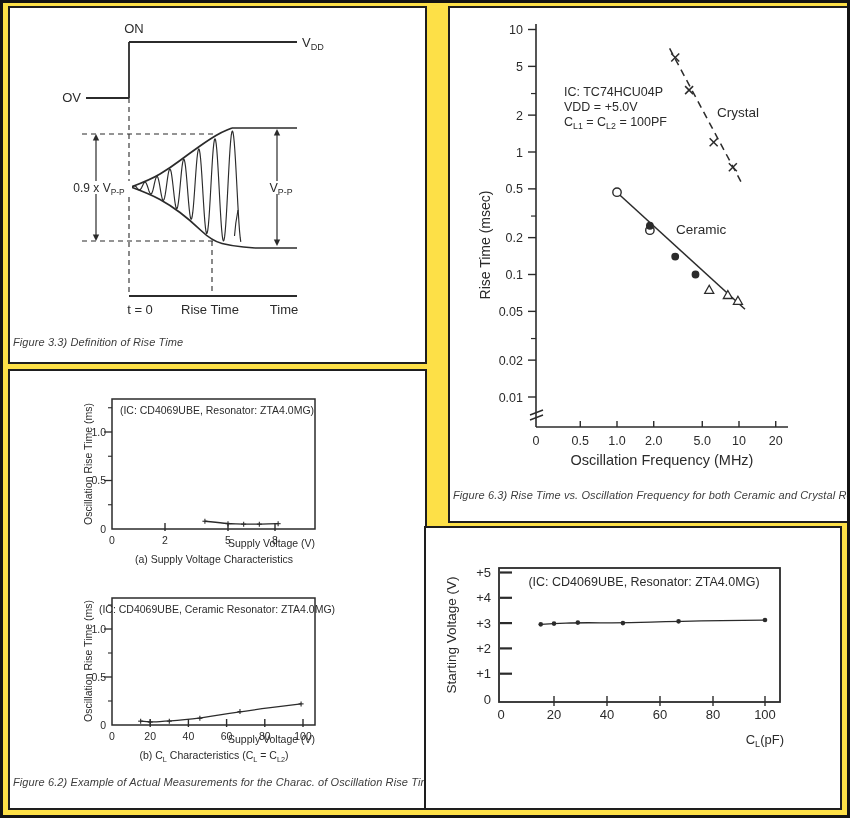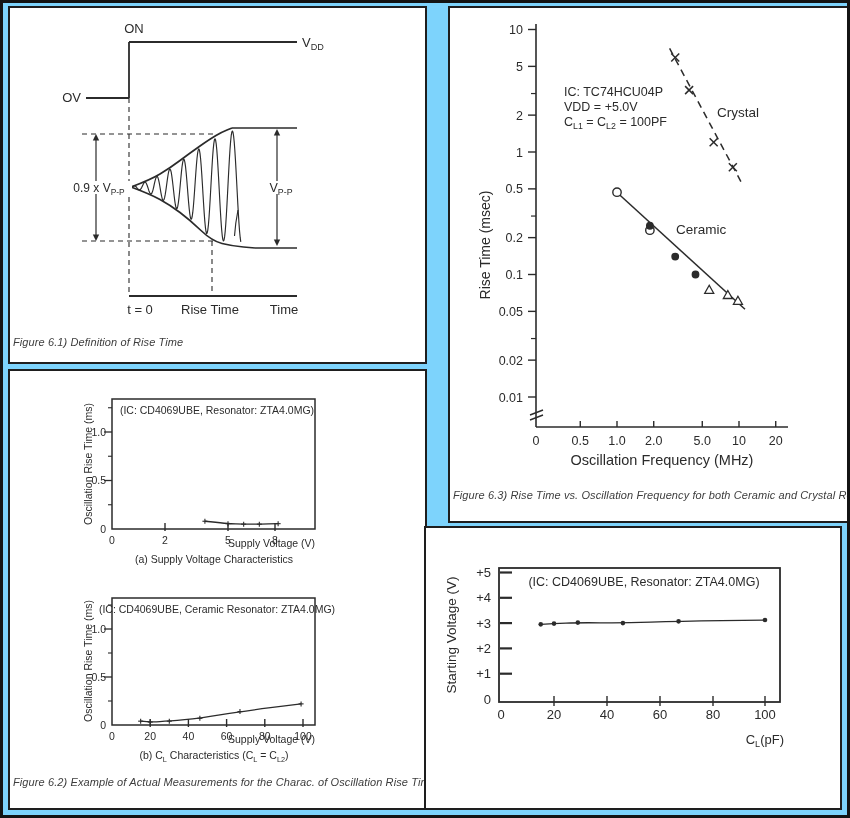--- a/index.html
+++ b/index.html
@@ -1,18 +1,18 @@
 <!DOCTYPE html>
 <html><head>
 <meta charset="utf-8">
 <style>
   html,body{margin:0;padding:0;background:#ffffff;}
   .page{
     position:relative;width:850px;height:818px;box-sizing:border-box;
-    background:#7dd3fc;border:3px solid #141414;
+    background:#fde047;border:3px solid #141414;
     font-family:"Liberation Sans",sans-serif;overflow:hidden;
   }
   .figbox{
     position:absolute;box-sizing:border-box;border:2px solid #1e1e1e;background:#ffffff;
   }
   .box61{left:5px;top:3px;width:419px;height:358px;}
   .box62{left:5px;top:366px;width:419px;height:441px;}
   .box63{left:421px;top:3px;width:418px;height:517px;margin-left:24px;}
   .box64{left:421px;top:523px;width:418px;height:284px;}
   .figbox svg{position:absolute;left:0;top:0;}
@@ -60,21 +60,21 @@
           <path d="M267,121 l-3.2,6.6 l6.4,0 Z" fill="#2b2b2b"></path>
           <path d="M267,238 l-3.2,-6.6 l6.4,0 Z" fill="#2b2b2b"></path>
           <rect x="255" y="173" width="32" height="13" fill="#fff"></rect>
           <text x="271" y="184" font-size="12.5" text-anchor="middle" fill="#2b2b2b"><tspan>V</tspan><tspan font-size="8.8" dy="3.3">P-P</tspan></text>
           <line x1="119" y1="288" x2="287" y2="288" stroke="#2b2b2b" stroke-width="1.8"></line>
           <text x="130" y="306" font-size="13" text-anchor="middle" fill="#2b2b2b">t = 0</text>
           <text x="200" y="306" font-size="13" text-anchor="middle" fill="#2b2b2b">Rise Time</text>
           <text x="274" y="306" font-size="13" text-anchor="middle" fill="#2b2b2b">Time</text>
         </g>
       </svg>
-    <div class="caption cap61">Figure 6.1) Definition of Rise Time</div>
+    <div class="caption cap61">Figure 3.3) Definition of Rise Time</div>
   </section>
 
   <section class="figbox box62">
     <svg id="svg62" width="415" height="437" viewBox="0 0 415 437">
         <g>
           <rect x="102" y="28" width="203" height="130" fill="none" stroke="#2b2b2b" stroke-width="1.5"></rect>
           <g>
             <text x="96" y="161.78" font-size="10.5" text-anchor="end" fill="#2b2b2b">0</text>
             <line x1="94" y1="109.5" x2="102" y2="109.5" stroke="#2b2b2b" stroke-width="1.3"></line>
             <text x="96" y="113.28" font-size="10.5" text-anchor="end" fill="#2b2b2b">0.5</text>

